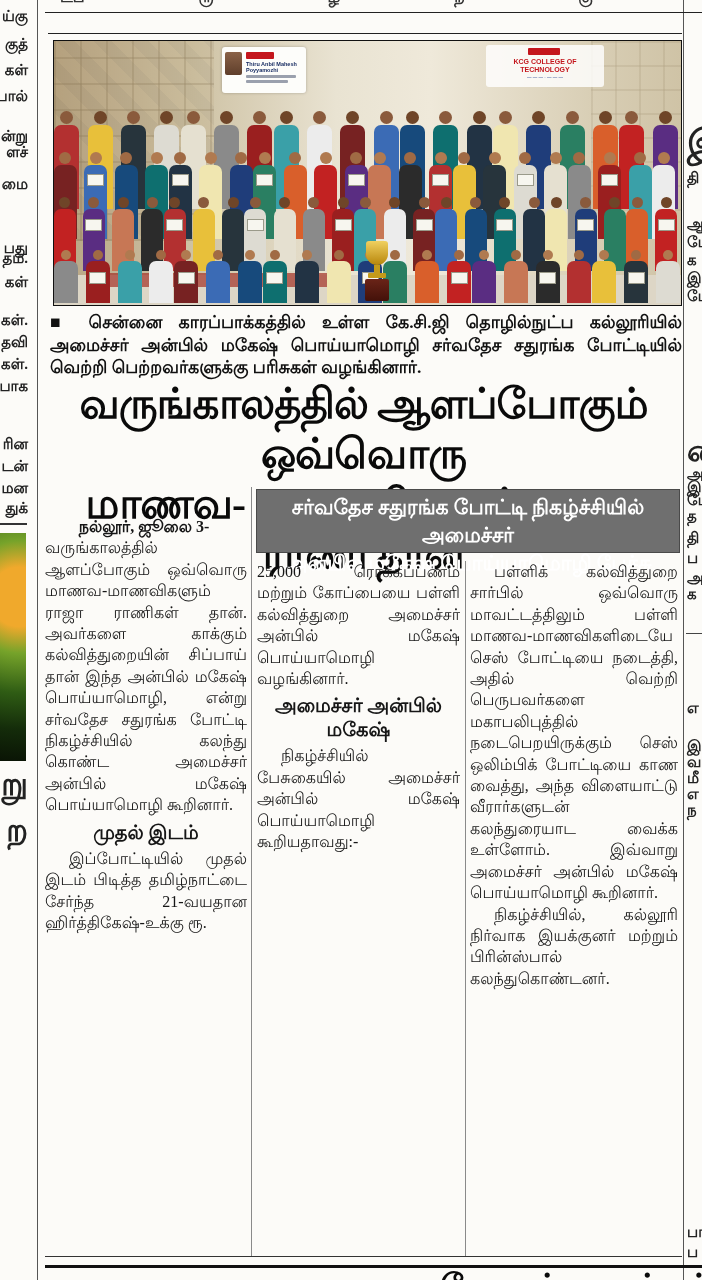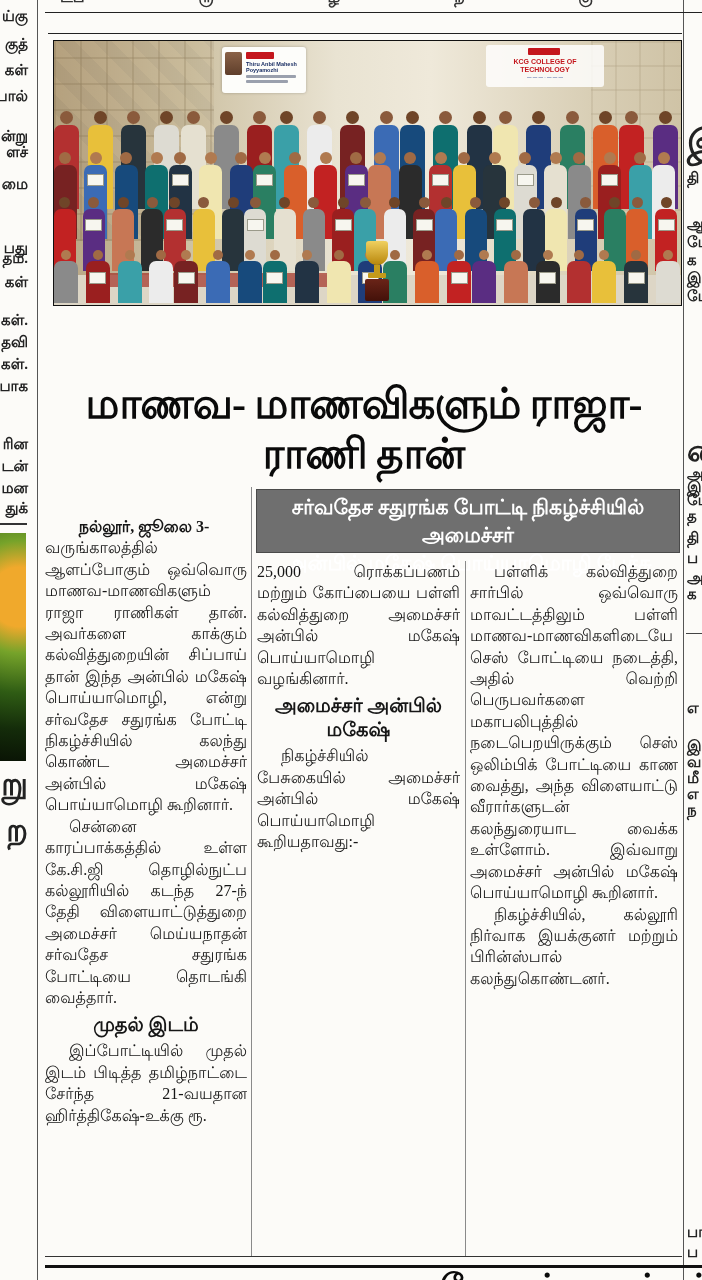--- a/index.html
+++ b/index.html
@@ -545,34 +545,38 @@
         </div>
       </div>
     <div id="trophy">
       <div class="t-cup"></div>
       <div class="t-stem"></div>
       <div class="t-base"></div>
       <div class="t-ped"></div>
     </div>
   </div>
 
+  <div id="caption">
+    <span>■</span>
+    <span>சென்னை காரப்பாக்கத்தில் உள்ள கே.சி.ஜி தொழில்நுட்ப கல்லூரியில் அமைச்சர் அன்பில் மகேஷ் பொய்யாமொழி சர்வதேச சதுரங்க போட்டியில் வெற்றி பெற்றவர்களுக்கு பரிசுகள் வழங்கினார்.</span>
+  </div>
 
   <div id="headline">
+    <div>வருங்காலத்தில் ஆளப்போகும் ஒவ்வொரு</div>
     <div>மாணவ- மாணவிகளும் ராஜா-ராணி தான்</div>
   </div>
 
   <div id="graybox">
     <div>சர்வதேச சதுரங்க போட்டி நிகழ்ச்சியில் அமைச்சர்</div>
     <div>அன்பில் மகேஷ் பொய்யாமொழி பேச்சு</div>
   </div>
 
   <div id="col1" class="bodycol">
     <div class="dateline">நல்லூர், ஜூலை 3-</div>
     <p class="ni">வருங்காலத்தில் ஆளப்போகும் ஒவ்வொரு மாணவ-மாணவிகளும் ராஜா ராணிகள் தான். அவர்களை காக்கும் கல்வித்துறையின் சிப்பாய் தான் இந்த அன்பில் மகேஷ் பொய்யாமொழி, என்று சர்வதேச சதுரங்க போட்டி நிகழ்ச்சியில் கலந்து கொண்ட அமைச்சர் அன்பில் மகேஷ் பொய்யாமொழி கூறினார்.</p>
-    <p>சென்னை காரப்பாக்கத்தில் உள்ள கே.சி.ஜி தொழில்நுட்ப கல்லூரியில் கடந்த 27-ந் தேதி விளையாட்டுத்துறை அமைச்சர் மெய்யநாதன் சர்வதேச சதுரங்க போட்டியை தொடங்கி வைத்தார்.</p>
     <div class="subhead">முதல் இடம்</div>
     <p>இப்போட்டியில் முதல் இடம் பிடித்த தமிழ்நாட்டை சேர்ந்த 21-வயதான ஹிர்த்திகேஷ்-உக்கு ரூ.</p>
   </div>
 
   <div id="col2" class="bodycol">
     <p class="ni">25,000 ரொக்கப்பணம் மற்றும் கோப்பையை பள்ளி கல்வித்துறை அமைச்சர் அன்பில் மகேஷ் பொய்யாமொழி வழங்கினார்.</p>
     <div class="subhead">அமைச்சர் அன்பில் மகேஷ்</div>
     <p>நிகழ்ச்சியில் பேசுகையில் அமைச்சர் அன்பில் மகேஷ் பொய்யாமொழி கூறியதாவது:-</p>
 
   </div>

